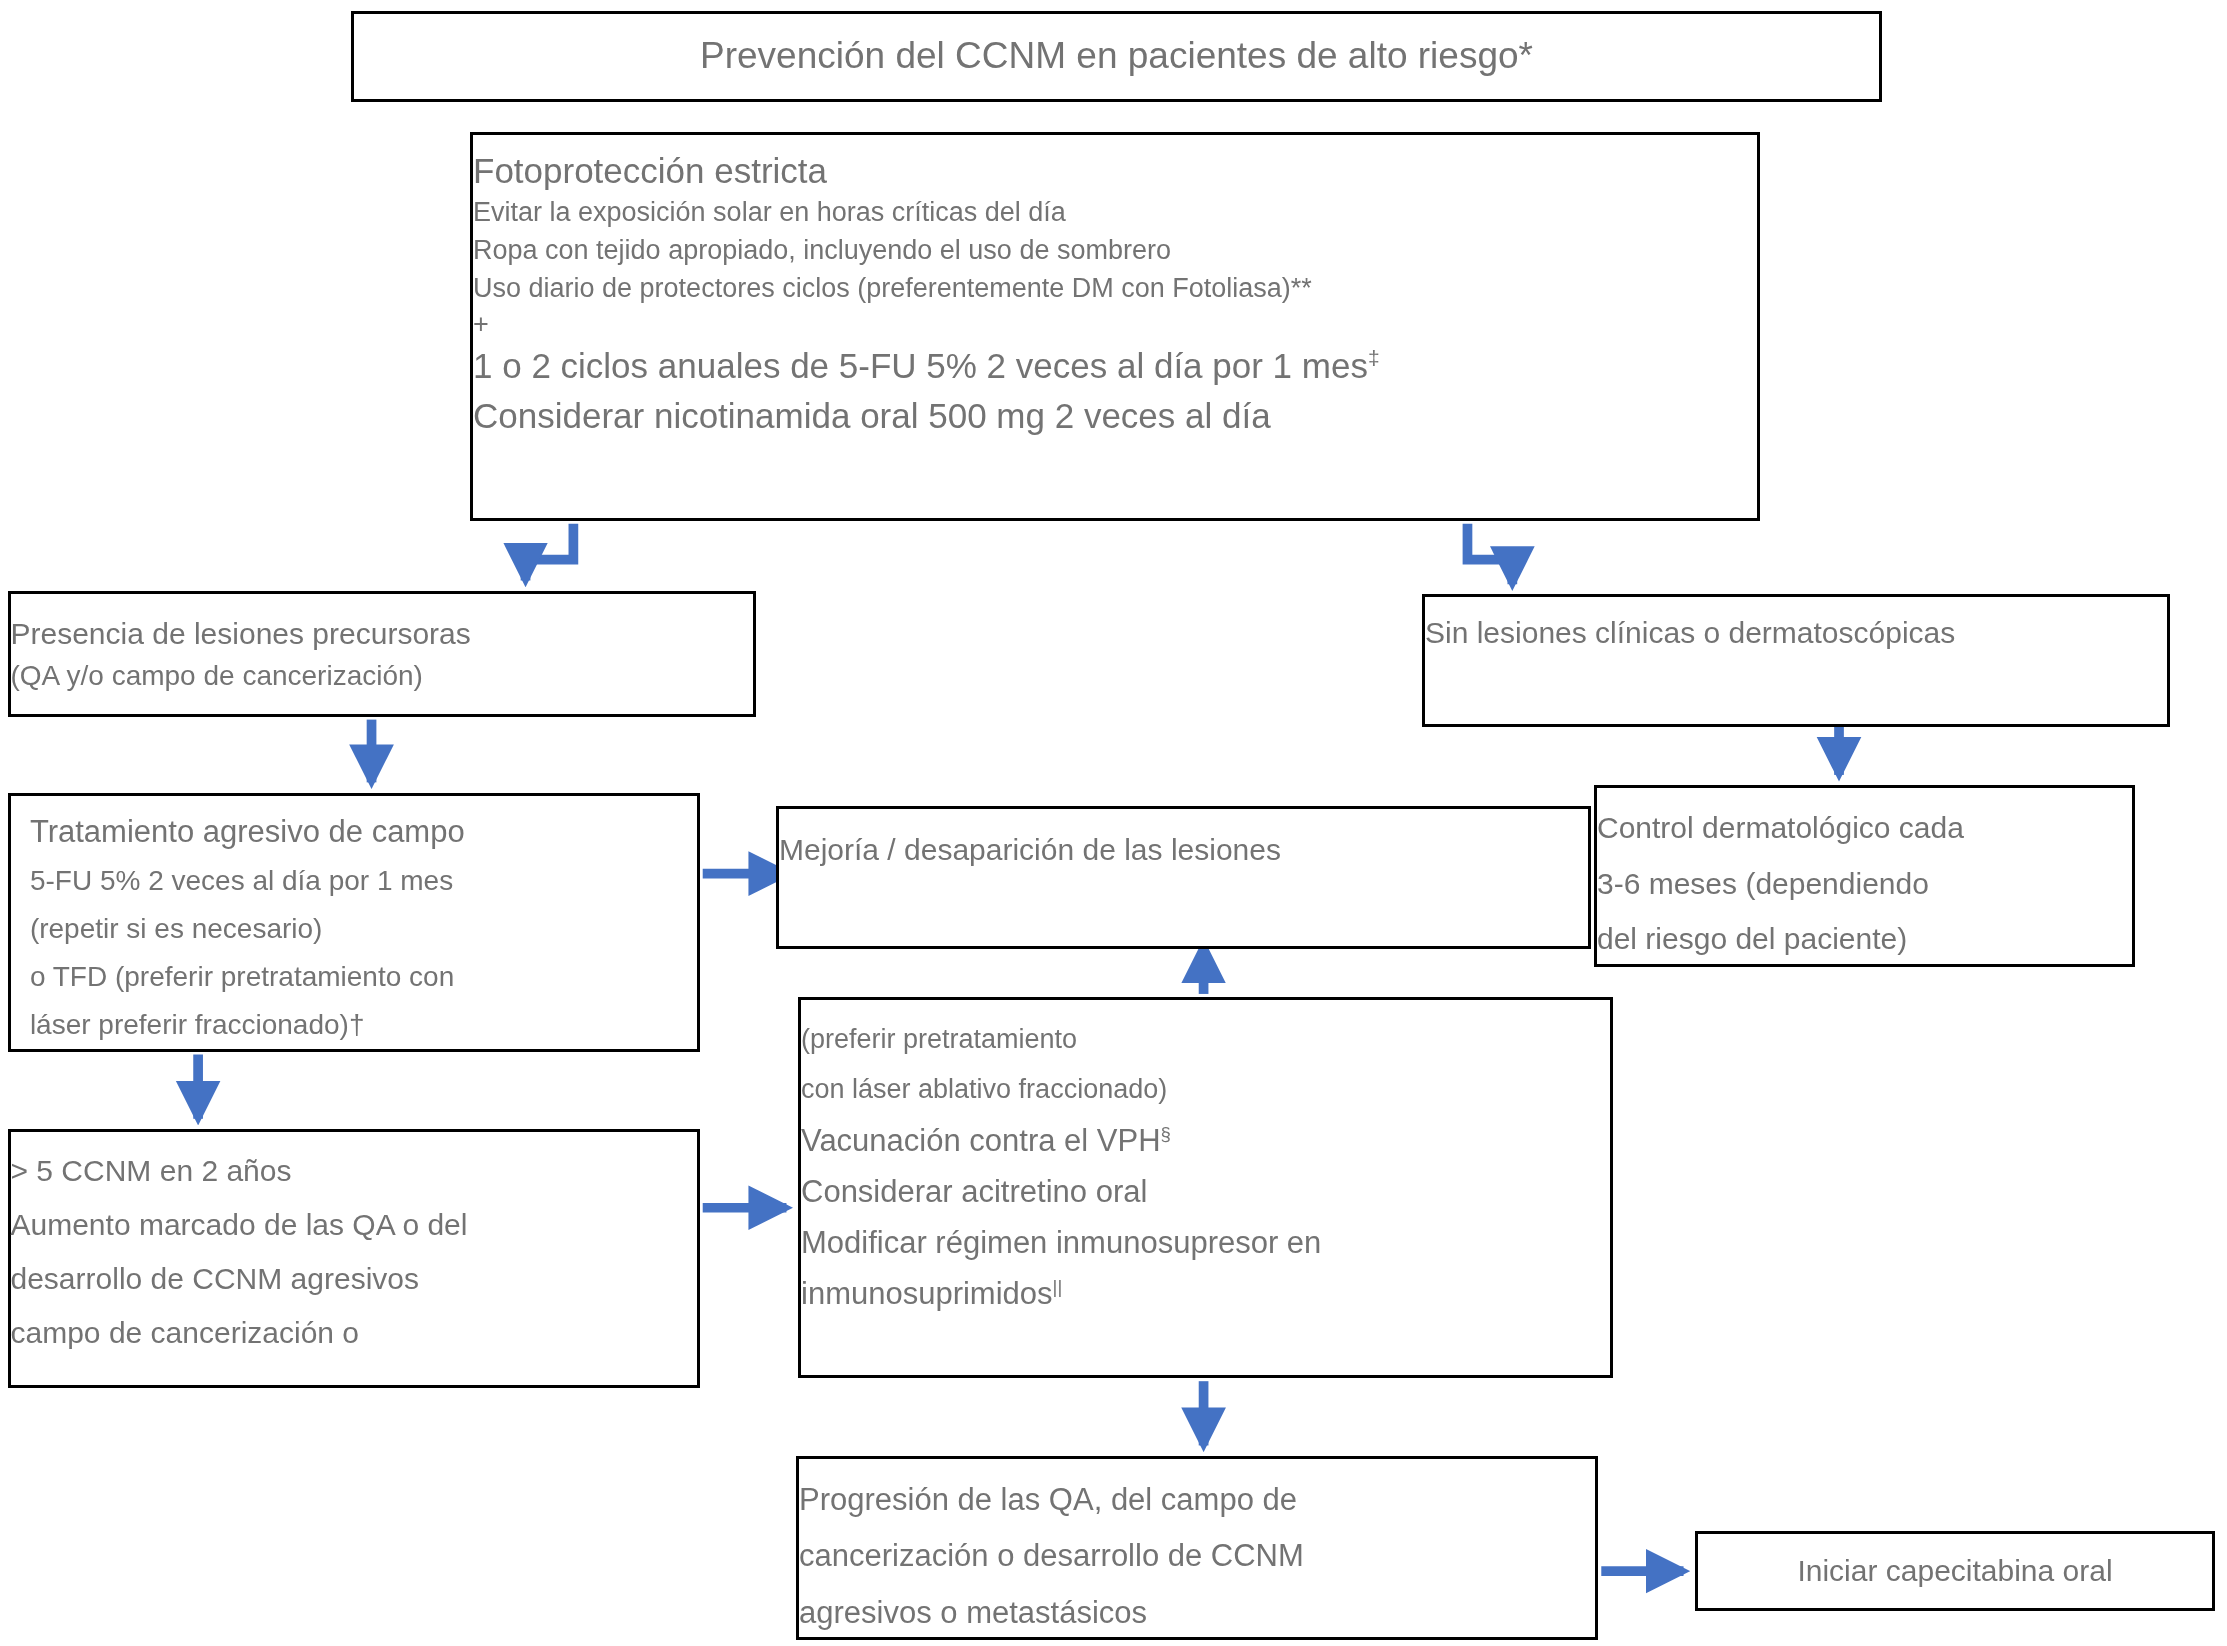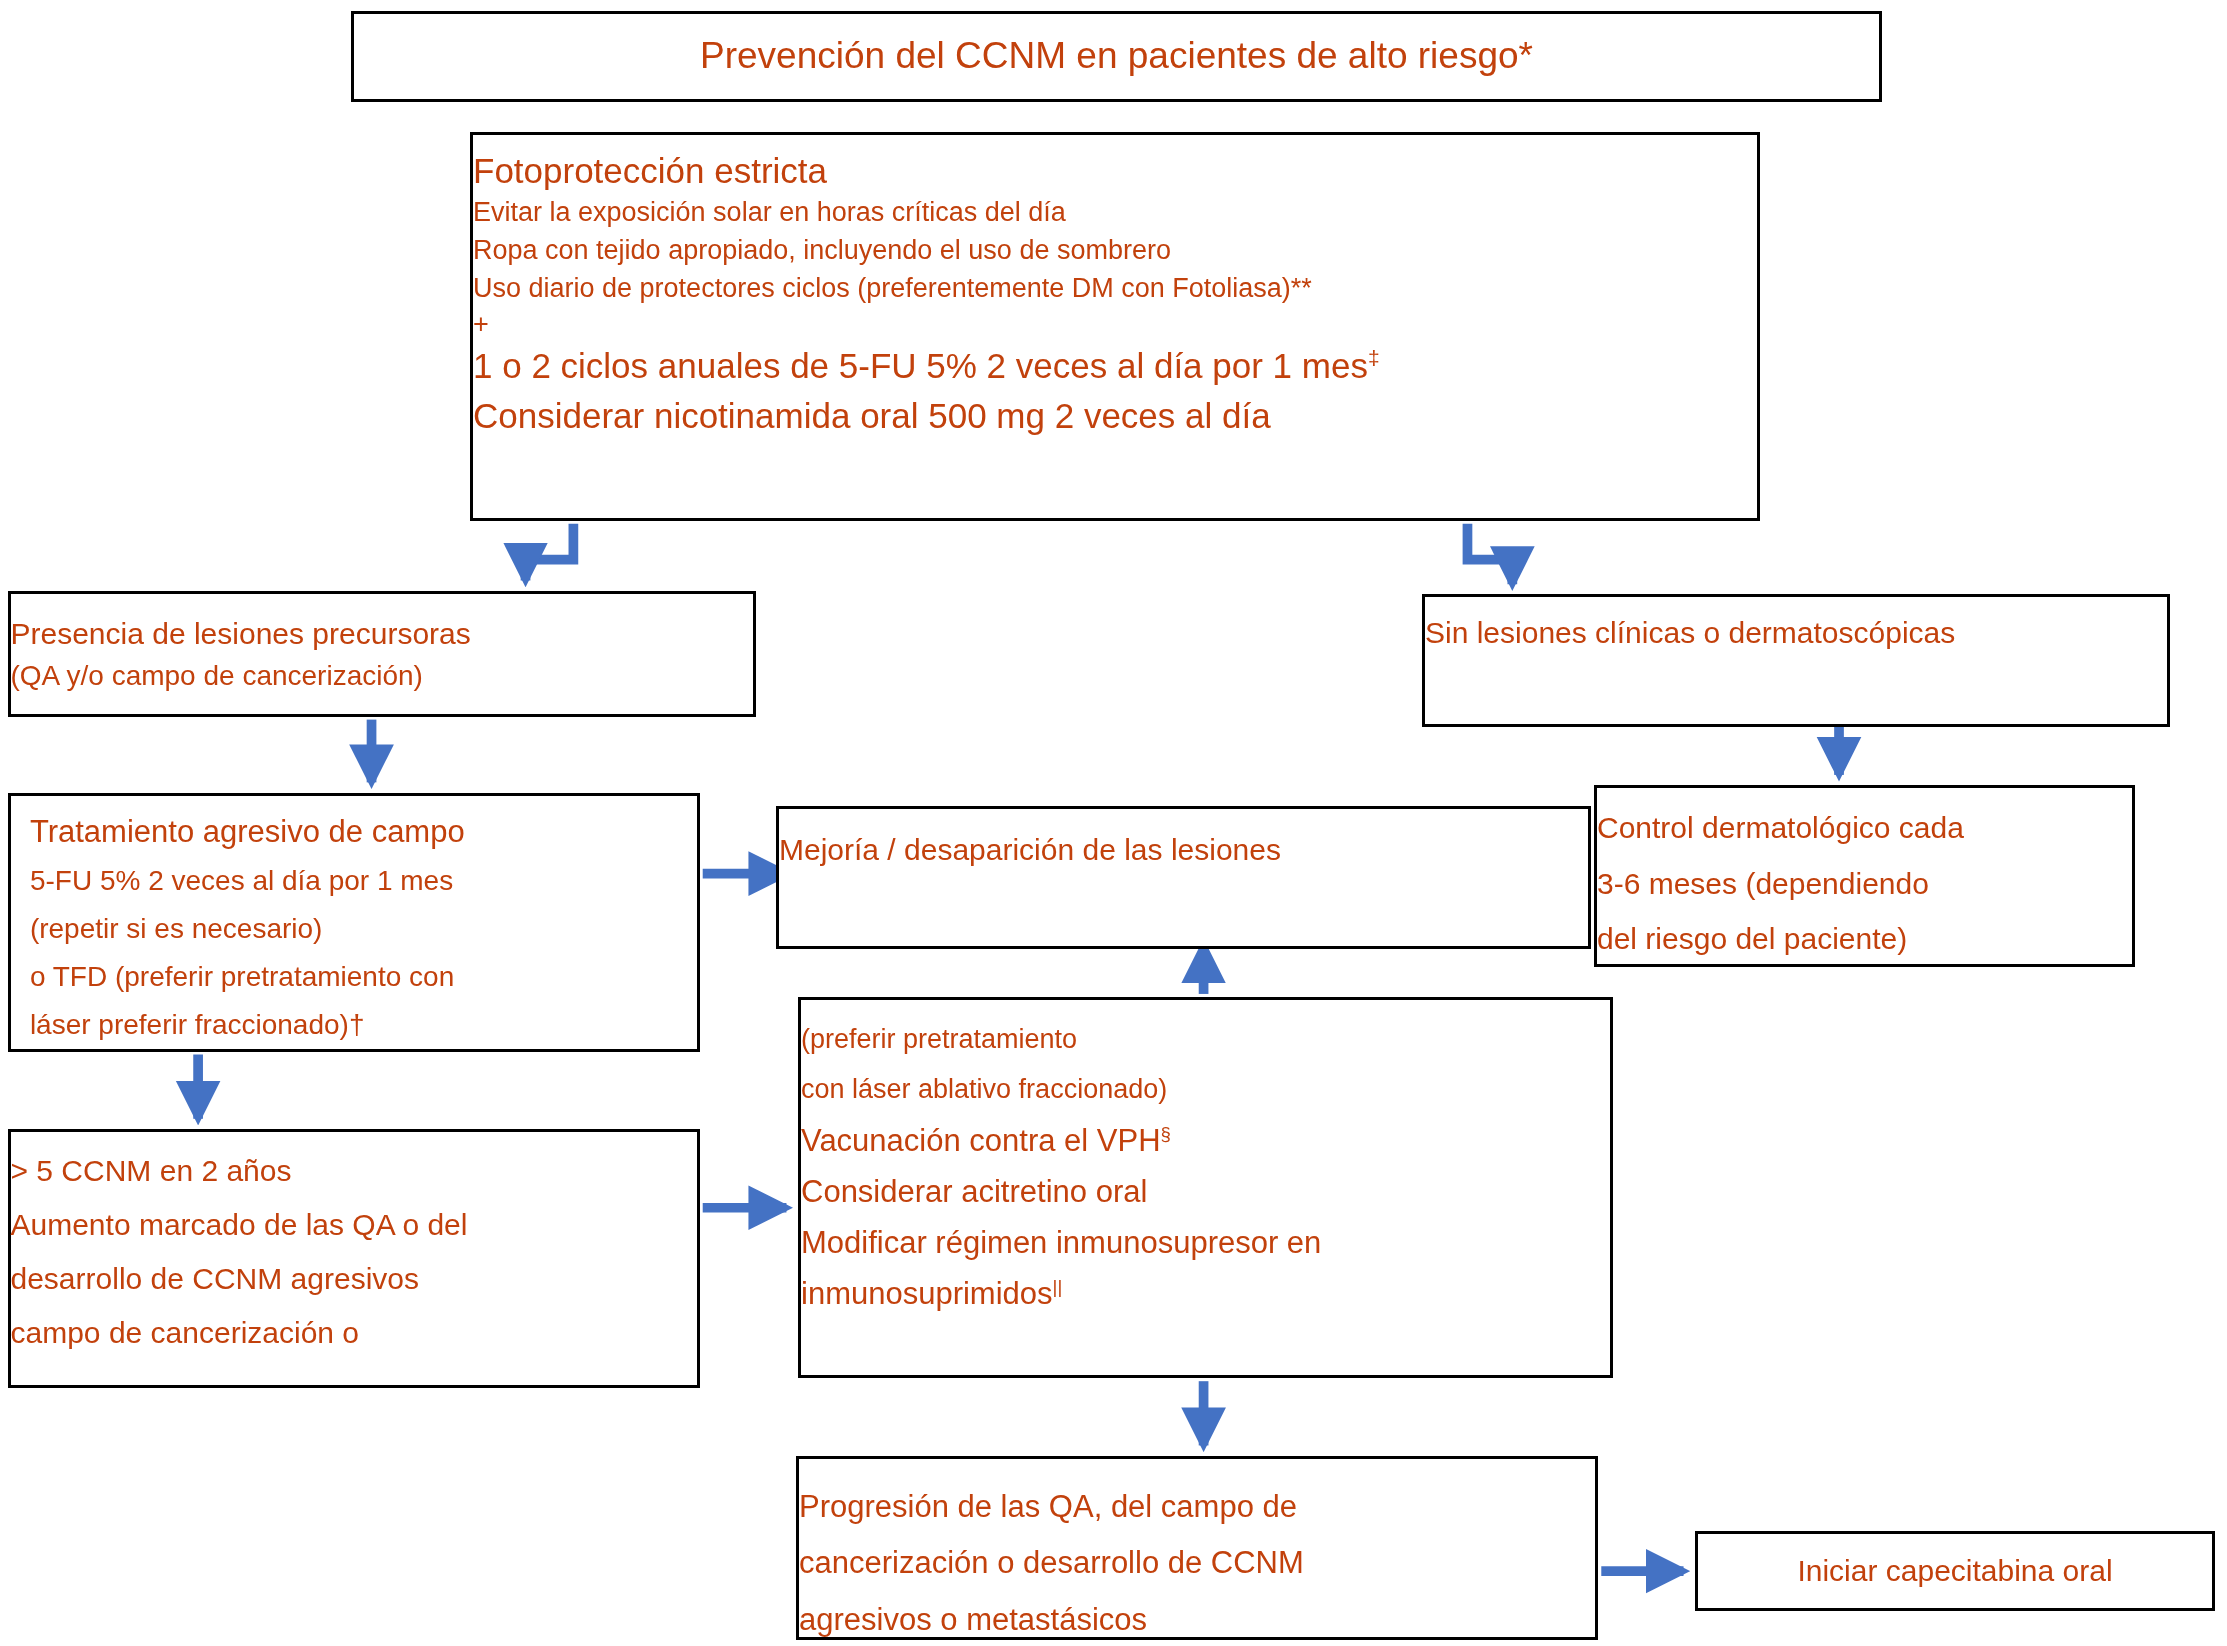--- a/index.html
+++ b/index.html
@@ -9,21 +9,21 @@
     height:1647px;
     background:#ffffff;
     font-family:"Liberation Sans", sans-serif;
     color:#000000;
   }
   .box{
     position:absolute;
     background:#ffffff;
     border:3.7px solid #000000;
     box-sizing:border-box;
-    color:#c2410c;
+    color:#737373;
   }
   .center{text-align:left;}
   .sup{font-size:0.60em; vertical-align:super; line-height:0;}
 
   #title-box{left:351px; top:10.5px; width:1531px; height:91px;
     display:flex; align-items:center; justify-content:center; font-size:37px;}
 
   #foto-box{left:470px; top:132px; width:1290px; height:389px; padding-top:12px;}
   .f-head{font-size:35px; line-height:1.35;}
   .f-body{font-size:27px; line-height:1.40;}
@@ -45,21 +45,21 @@
   #control-box{left:1594px; top:785px; width:541px; height:182px; padding-top:12px;
     font-size:30px; line-height:1.85;}
 
   #ccnm5-box{left:7.5px; top:1129px; width:692px; height:259px; padding-top:12px;
     font-size:30px; line-height:1.80;}
 
   #tfd-box{left:798px; top:997px; width:815px; height:381px; padding-top:13.5px;}
   .p-big{font-size:31px; line-height:1.65;}
   .p-small{font-size:27px; line-height:1.88;}
 
-  #prog-box{left:796px; top:1456px; width:802px; height:184px; padding-top:20px;
+  #prog-box{left:796px; top:1456px; width:802px; height:184px; padding-top:13px;
     font-size:31px; line-height:1.82;}
 
   #cape-box{left:1695px; top:1531px; width:520px; height:80px;
     display:flex; align-items:center; justify-content:center; font-size:30px;}
 
   #connectors{position:absolute; left:0; top:0; pointer-events:none;}
   .conn{stroke:#4472C4; stroke-width:13; fill:none;}
 </style>
 </head>
 <body>

